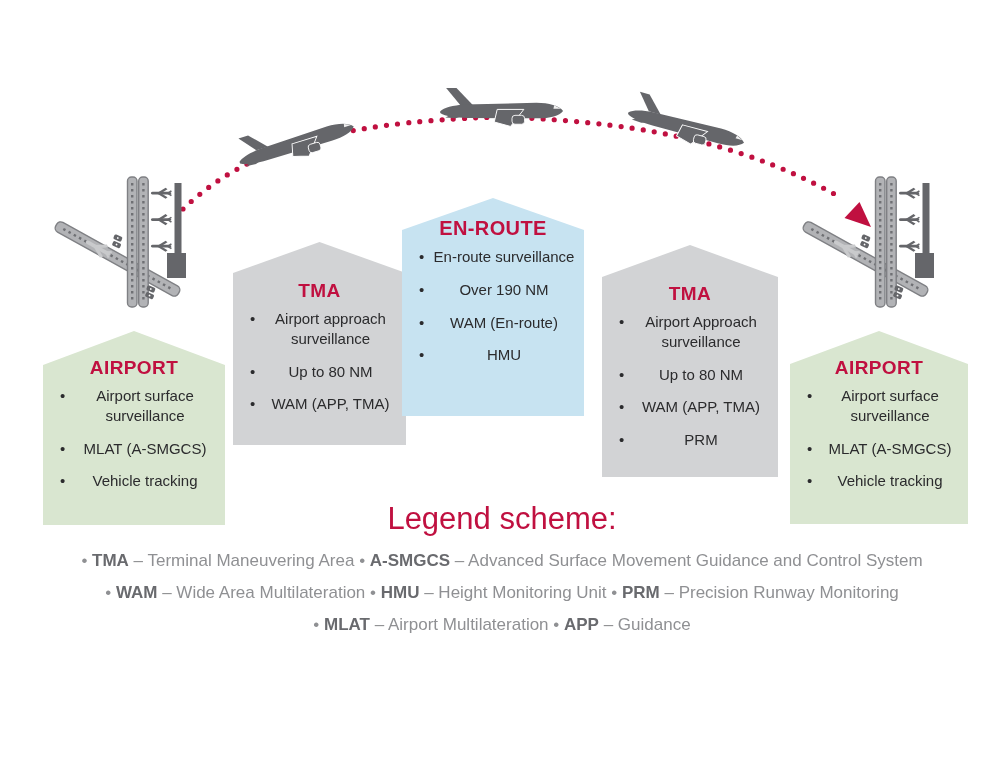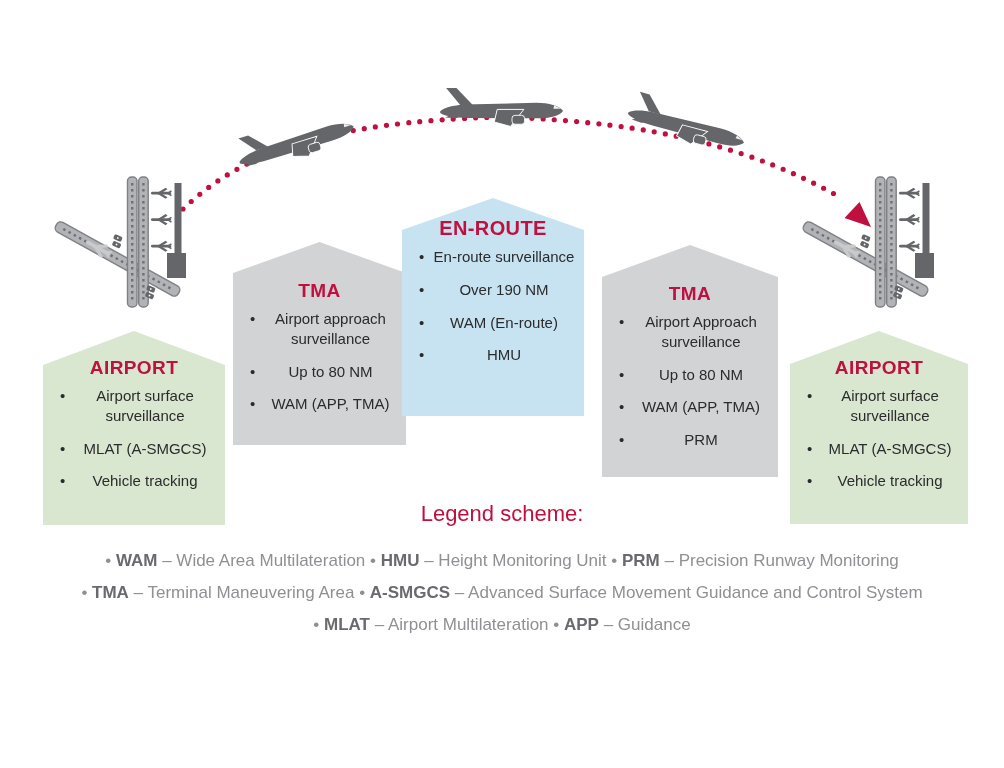--- a/index.html
+++ b/index.html
@@ -34,21 +34,21 @@
   #box-enroute      {left:402px;top:198px;width:182px;height:218px;padding-top:19px;
     clip-path:polygon(50% 0,100% 32px,100% 100%,0 100%,0 32px);}
   #box-tma-right    {left:602px;top:245px;width:176px;height:232px;padding-top:38px;
     clip-path:polygon(50% 0,100% 32px,100% 100%,0 100%,0 32px);}
   #box-airport-right{left:790px;top:331px;width:178px;height:193px;padding-top:26px;
     clip-path:polygon(50% 0,100% 33px,100% 100%,0 100%,0 33px);}
 
   
   .legend-title{
     position:absolute;left:0;top:501px;width:100%;text-align:center;
-    font-size:22px;color:#c01040;
+    font-size:31px;color:#c01040;
   }
   .legend{
     position:absolute;left:0;top:545px;width:100%;text-align:center;
   }
   .legend-line{
     font-size:17px;line-height:32px;color:#8f9093;white-space:nowrap;
   }
   .lg-term{font-weight:bold;color:#696a6e;}
   .lg-bullet{color:#8f9093;}
 </style>
@@ -176,18 +176,18 @@
     <div class="phase-title">AIRPORT</div>
     <ul class="phase-bullets">
         <li>Airport surface surveillance</li>
         <li>MLAT (A-SMGCS)</li>
         <li>Vehicle tracking</li>
       </ul>
   </div>
 
   <div class="legend-title">Legend scheme:</div>
   <div class="legend">
+    <div class="legend-line"><span class="lg-bullet"> • </span><span class="lg-term">TMA</span><span class="lg-def"> – Terminal Maneuvering Area</span><span class="lg-bullet"> • </span><span class="lg-term">A-SMGCS</span><span class="lg-def"> – Advanced Surface Movement Guidance and Control System</span></div>
     <div class="legend-line"><span class="lg-bullet"> • </span><span class="lg-term">WAM</span><span class="lg-def"> – Wide Area Multilateration</span><span class="lg-bullet"> • </span><span class="lg-term">HMU</span><span class="lg-def"> – Height Monitoring Unit</span><span class="lg-bullet"> • </span><span class="lg-term">PRM</span><span class="lg-def"> – Precision Runway Monitoring</span></div>
-    <div class="legend-line"><span class="lg-bullet"> • </span><span class="lg-term">TMA</span><span class="lg-def"> – Terminal Maneuvering Area</span><span class="lg-bullet"> • </span><span class="lg-term">A-SMGCS</span><span class="lg-def"> – Advanced Surface Movement Guidance and Control System</span></div>
     <div class="legend-line"><span class="lg-bullet"> • </span><span class="lg-term">MLAT</span><span class="lg-def"> – Airport Multilateration</span><span class="lg-bullet"> • </span><span class="lg-term">APP</span><span class="lg-def"> – Guidance</span></div>
   </div>
 
 </div>
 
 </body></html>

